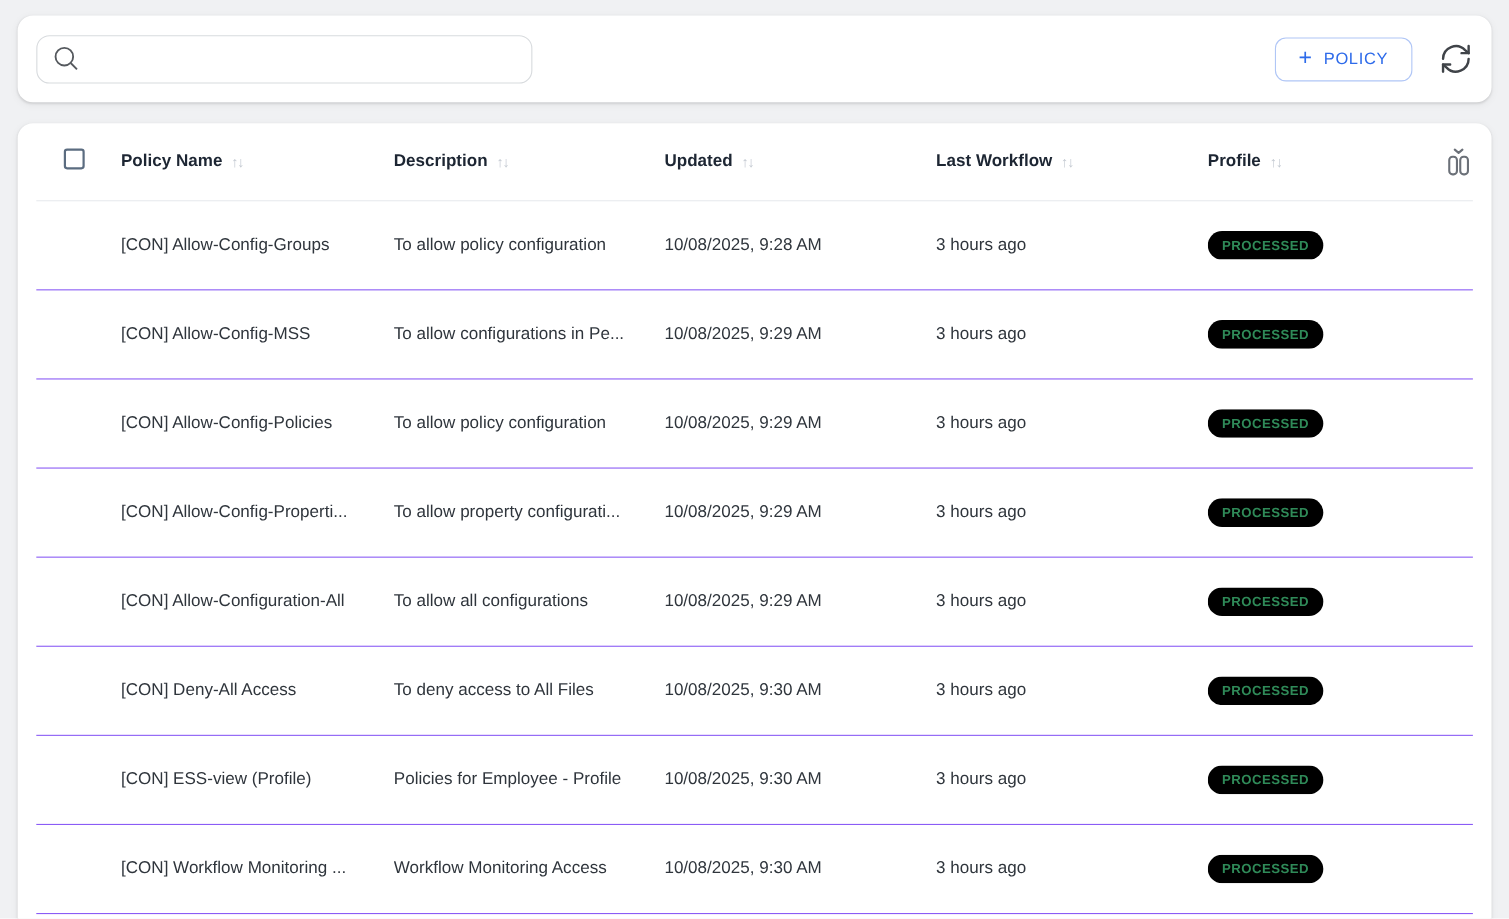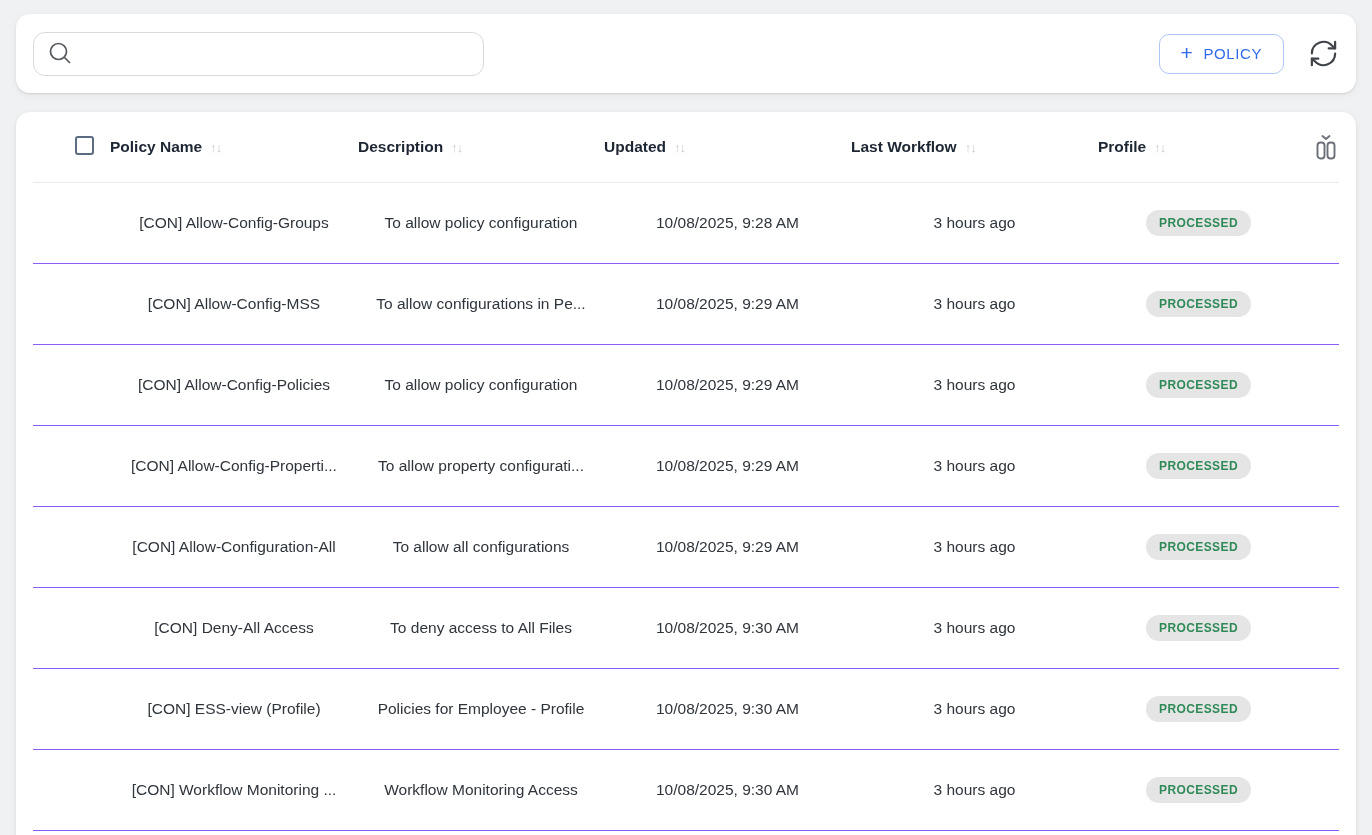--- a/index.html
+++ b/index.html
@@ -35,37 +35,36 @@
     font-family:"Liberation Sans", sans-serif;
   }
   .policy-btn .plus { font-size:21px; font-weight:400; line-height:1; margin-top:-2px; }
   .icon-btn { background:none; border:none; cursor:pointer; display:flex; align-items:center; }
   
   .table-card { top:112px; height:745px; padding:0 17px; }
   .grid-row {
     display:grid;
     grid-template-columns:77px 248px 246px 247px 247px 1fr 40px;
     align-items:center;
-    text-align:center;
   }
   .thead { height:71px; border-bottom:1px solid #e8eaee; }
   .th { display:flex; align-items:center; gap:8px;
         font-size:15.5px; font-weight:700; color:#1d2633; white-space:nowrap; }
   .sort { font-size:13px; color:#c3c9d1; letter-spacing:-1px; cursor:pointer;
           font-weight:400; user-select:none; }
   .checkbox {
     width:19px; height:19px; border:2px solid #5b6c80; border-radius:3px;
     background:#fff; display:inline-block; cursor:pointer; margin-left:25px;
   }
   .row { height:81px; border-bottom:1px solid #8b5cf6; cursor:pointer;
          font-size:15.5px; color:#2f353c; }
   .row > div { white-space:nowrap; overflow:hidden; }
   .badge {
     display:inline-block; padding:6px 13px; border-radius:999px;
-    background:#e5e5e5; color:#2f8a58;
+    background:#000000; color:#2f8a58;
     font-size:12px; font-weight:700; letter-spacing:.4px;
   }
   .cols-icon-btn { justify-self:end; }
   svg { display:block; }
 </style>
 </head>
 <body>
 
 <div class="card toolbar">
   <div class="search-box">

